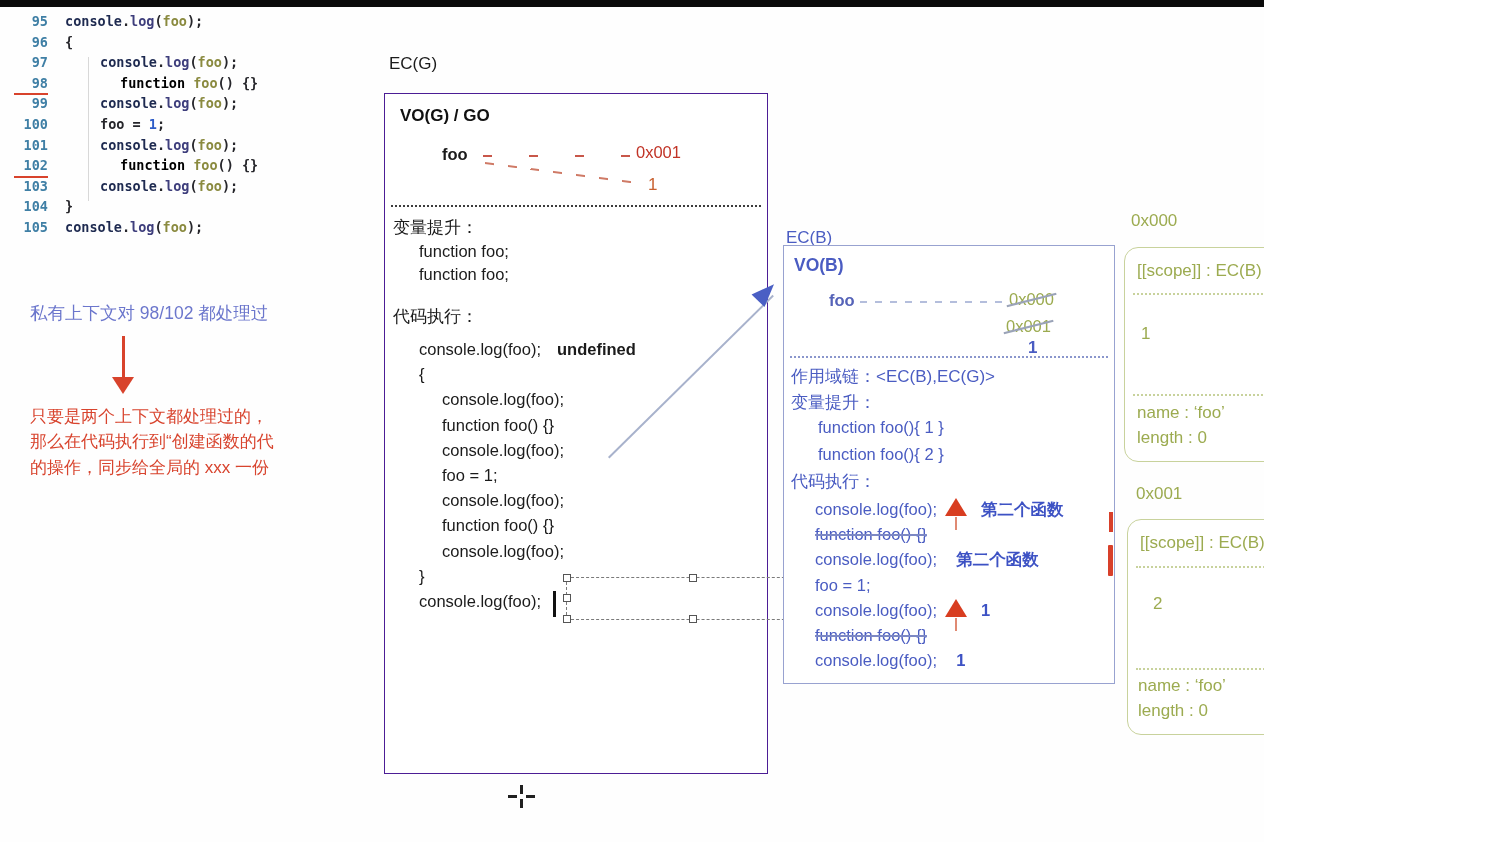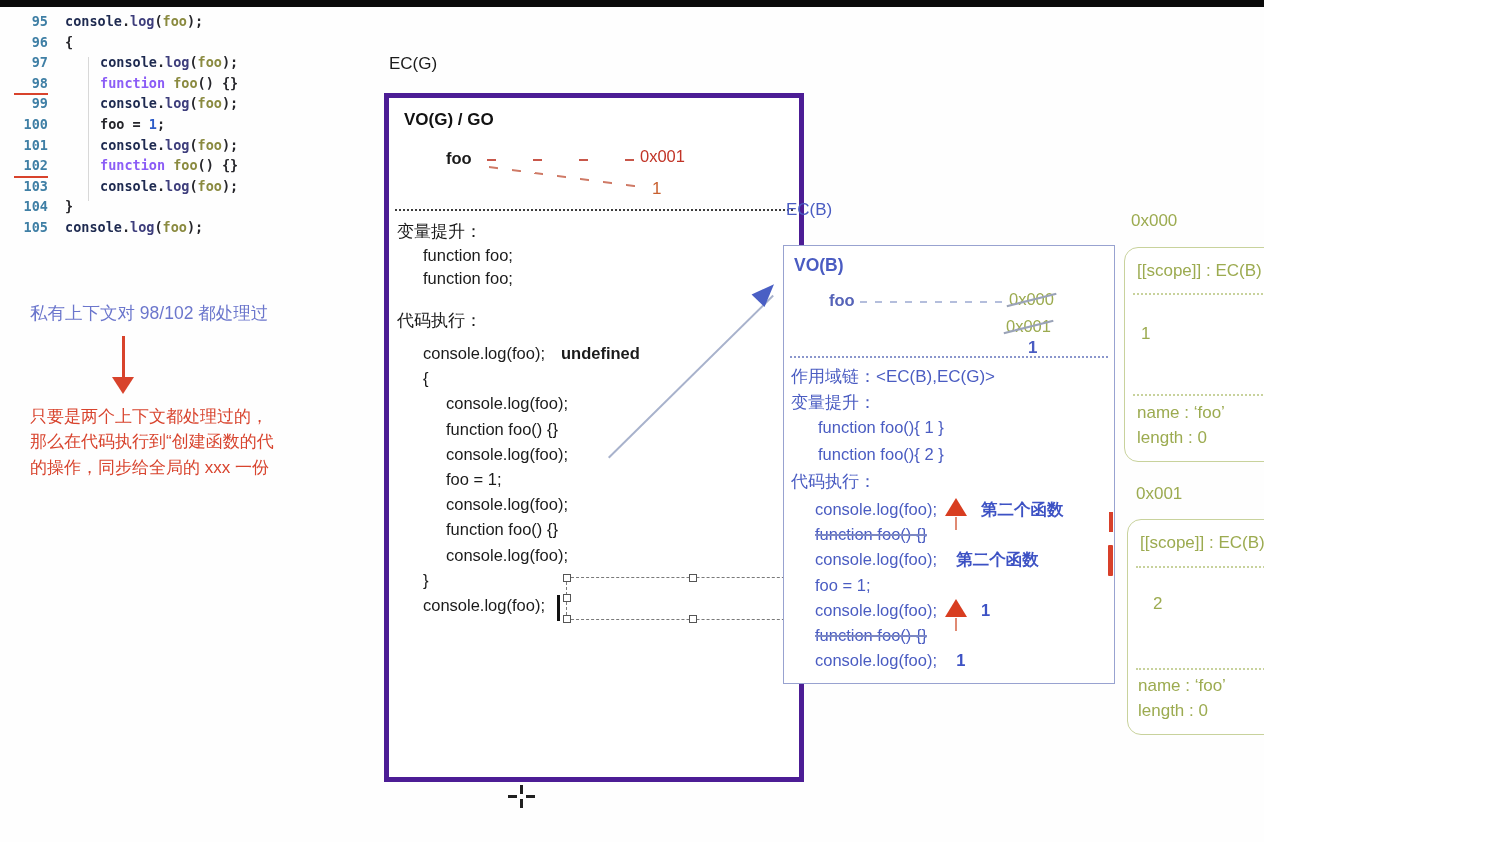--- a/index.html
+++ b/index.html
@@ -13,37 +13,37 @@
   .code-editor{position:absolute;left:14px;top:11px;width:330px;
                font-family:"DejaVu Sans Mono","Liberation Mono",monospace;
                font-size:13.5px;font-weight:600;}
   .code-line{display:flex;height:20.6px;line-height:20.6px;align-items:baseline;}
   .lnum{width:34px;text-align:right;color:#3f7fa5;flex:0 0 34px;margin-right:17px;}
   .lnum.u{border-bottom:2.5px solid #d8432c;}
   .tk-obj{color:#1e2a50;}
   .tk-fn{color:#3e3e7c;}
   .tk-arg{color:#8a8a3f;}
   .tk-pln{color:#26262b;}
-  .tk-kw{color:#8b5cf6;}
+  .tk-kw{color:#000000;margin-left:20px;}
   .tk-num{color:#2d5cc8;}
   .indent-guide{position:absolute;left:74px;top:46px;width:1px;height:144px;background:#d8d8d8;}
 
   
   .note-black{position:absolute;left:30px;top:262px;font-size:17.5px;font-weight:600;color:#1b1b1b;}
   .note-blue{position:absolute;left:30px;top:301px;font-size:17.5px;color:#6b76cc;}
   .red-arrow-stem{position:absolute;left:122px;top:336px;width:2.5px;height:42px;background:#d8432c;}
   .red-arrow-head{position:absolute;left:112px;top:377px;width:0;height:0;
                   border-left:11px solid transparent;border-right:11px solid transparent;
                   border-top:17px solid #d8432c;}
   .note-red{position:absolute;left:30px;top:404px;font-size:17px;line-height:25.4px;color:#d8442e;}
 
   
   .ecg-label{position:absolute;left:389px;top:54px;font-size:17px;color:#1b1b1b;}
   .ecg-box{position:absolute;left:384px;top:93px;width:382px;height:679px;
-           border:5px solid #4c1d95;background:#fff;padding-left:28px;}
+           border:1px solid #4c1d95;background:#fff;}
   .ecg-vo-title{position:absolute;left:15px;top:12px;font-size:17px;font-weight:600;color:#111;}
   .ecg-foo{position:absolute;left:57px;top:51px;font-size:16.5px;font-weight:700;color:#1a1a1a;}
   .ecg-dash1{position:absolute;left:98px;top:61px;width:150px;height:2px;
              background:repeating-linear-gradient(to right,#c8574a 0 9px,transparent 9px 46px);}
   .ecg-dash2{position:absolute;left:100px;top:68px;width:158px;height:2px;
              transform:rotate(7.5deg);transform-origin:left top;
              background:repeating-linear-gradient(to right,#cf7a66 0 9px,transparent 9px 23px);}
   .ecg-ref-old{position:absolute;left:251px;top:49px;font-size:16.5px;color:#c13427;}
   .ecg-ref-val{position:absolute;left:263px;top:81px;font-size:17px;color:#c8602f;}
   .ecg-sep{position:absolute;left:6px;right:6px;top:111px;border-top:2px dotted #3d3d3d;}
@@ -62,21 +62,21 @@
   .handle{position:absolute;width:6px;height:6px;background:#fff;border:1.2px solid #555;}
 
   
   .blue-line{position:absolute;left:608px;top:457px;width:231px;height:1.5px;background:#a8b2cc;
              transform:rotate(-44.6deg);transform-origin:0 0;}
   .blue-head{position:absolute;left:757px;top:281px;width:0;height:0;
              border-left:9px solid transparent;border-right:9px solid transparent;
              border-bottom:23px solid #4a5fc4;transform:rotate(44deg);}
 
   
-  .ecb-label{position:absolute;left:786px;top:200px;font-size:17px;color:#4a5cc2;}
+  .ecb-label{position:absolute;left:786px;top:228px;font-size:17px;color:#4a5cc2;}
   .ecb-box{position:absolute;left:783px;top:245px;width:330px;height:437px;
            border:1px solid #98a2d0;background:#fff;color:#4a5cc2;}
   .ecb-vo-title{position:absolute;left:10px;top:9px;font-size:17.5px;font-weight:600;}
   .ecb-foo{position:absolute;left:45px;top:45px;font-size:16.5px;font-weight:700;color:#5563b8;}
   .ecb-dash{position:absolute;left:76px;top:55px;width:142px;height:2px;
             background:repeating-linear-gradient(to right,#b4bedc 0 7px,transparent 7px 15px);}
   .ecb-ref{position:absolute;font-size:16.5px;color:#9cab50;}
   .slash{position:relative;display:inline-block;}
   .slash::after{content:'';position:absolute;left:-3px;right:-3px;top:48%;height:1.5px;
                 background:#9aa3b8;transform:rotate(-14deg);}

